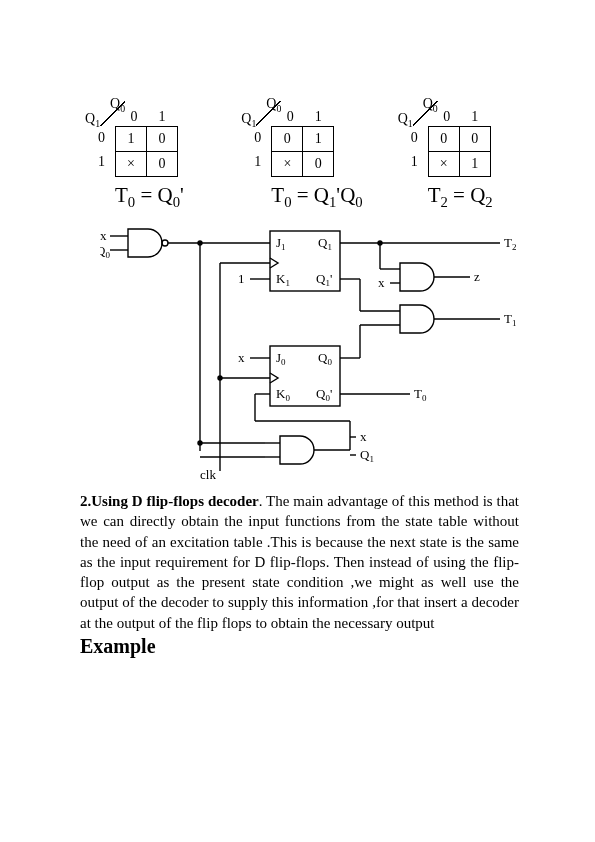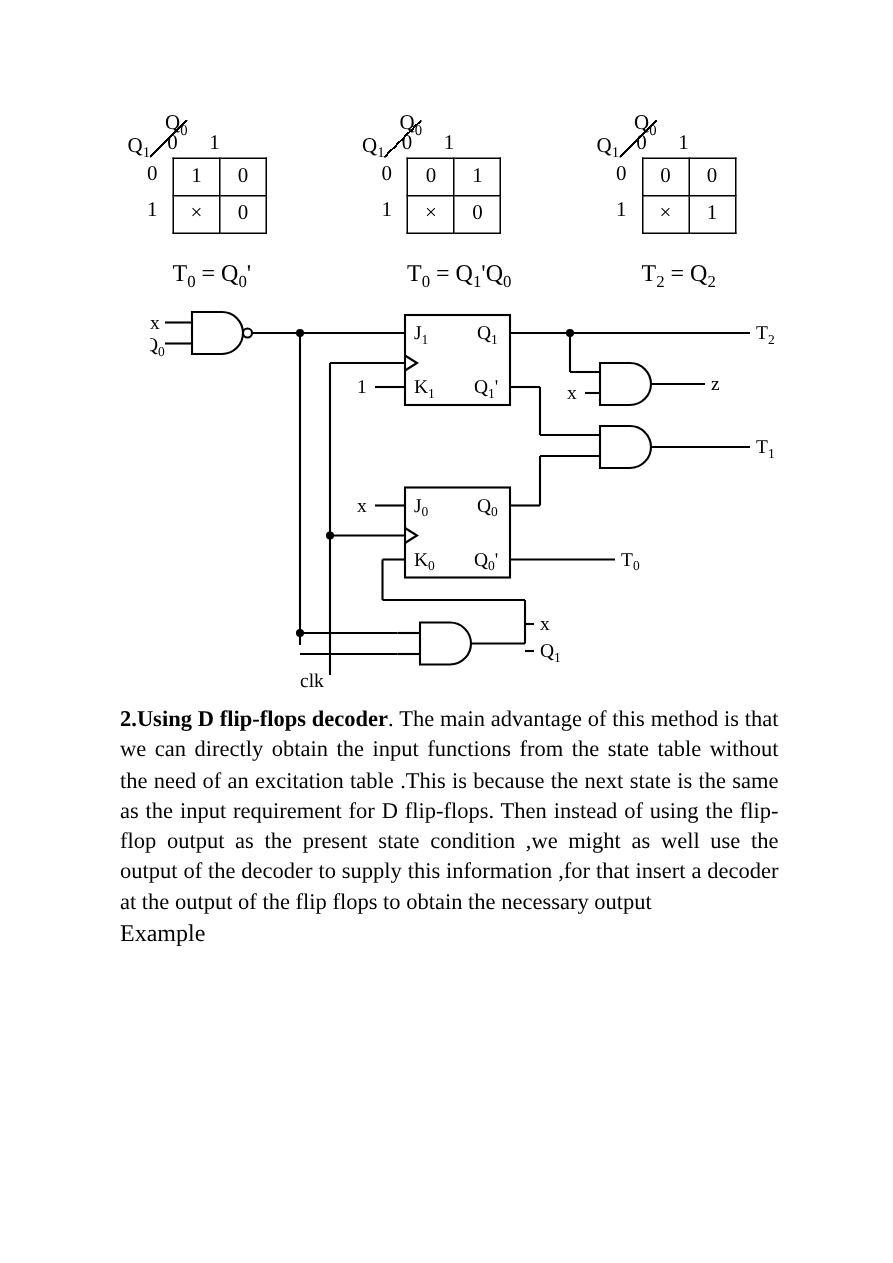--- a/index.html
+++ b/index.html
@@ -8,20 +8,21 @@
     width: 595px;
     height: 842px;
     font-family: "Times New Roman", Times, serif;
     font-size: 15px;
     color: #000;
     background: #fff;
     position: relative;
   }
   .page {
     padding: 80px 76px 0 80px;
+    margin-top: 21px;
   }
   .kmap-row {
     display: flex;
     gap: 30px;
     margin-bottom: 10px;
   }
   .kmap {
     position: relative;
     width: 130px;
     height: 110px;
@@ -32,55 +33,55 @@
     left: 35px;
     border-collapse: collapse;
   }
   .kmap-grid td {
     border: 1.5px solid #000;
     width: 28px;
     height: 22px;
     text-align: center;
     font-size: 14px;
   }
-  .kmap-col-labels { position: absolute; top: 8px; left: 21px; font-size: 14px; }
+  .kmap-col-labels { position: absolute; top: 8px; left: 40px; font-size: 14px; }
   .kmap-col-labels span { display: inline-block; width: 28px; text-align: center; }
   .kmap-row-labels { position: absolute; top: 25px; left: 18px; font-size: 14px; }
   .kmap-row-labels div { height: 24px; line-height: 24px; }
   .kmap-q0 { position: absolute; top: -5px; left: 30px; font-size: 14px; }
   .kmap-q1 { position: absolute; top: 10px; left: 5px; font-size: 14px; }
   .kmap-diag {
     position: absolute;
     top: 0;
     left: 20px;
     width: 25px;
     height: 25px;
   }
   .kmap-diag::before {
     content: "";
     position: absolute;
     top: 0; left: 0; right: 0; bottom: 0;
     background: linear-gradient(to bottom right, transparent 48%, #000 48%, #000 52%, transparent 52%);
   }
-  .kmap-caption { position: absolute; top: 94px; left: 35px; font-size: 16px; }
+  .kmap-caption { position: absolute; top: 82px; left: 35px; font-size: 21px; }
   .sub { font-size: 0.7em; vertical-align: sub; }
 
   .circuit {
     margin: 5px 0 10px 20px;
   }
   .circuit svg { display: block; }
 
   .body-text {
     text-align: justify;
     line-height: 1.35;
     margin: 8px 0 0 0;
   }
   .section-heading {
-    font-weight: normal;
-    font-size: 16px;
+    font-weight: bold;
+    font-size: 20px;
     margin: 2px 0;
   }
 </style>
 </head>
 <body>
 
 <div class="page">
 
   <div class="kmap-row">
 

